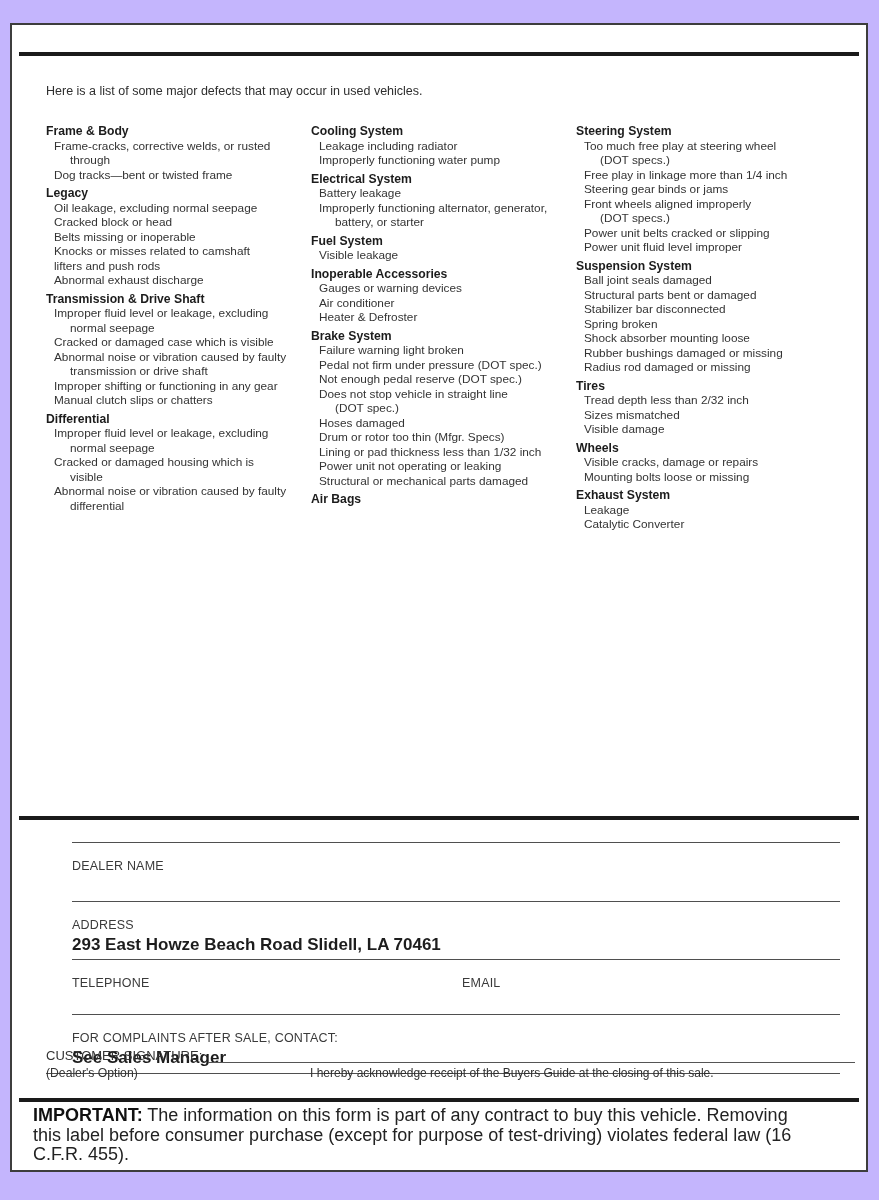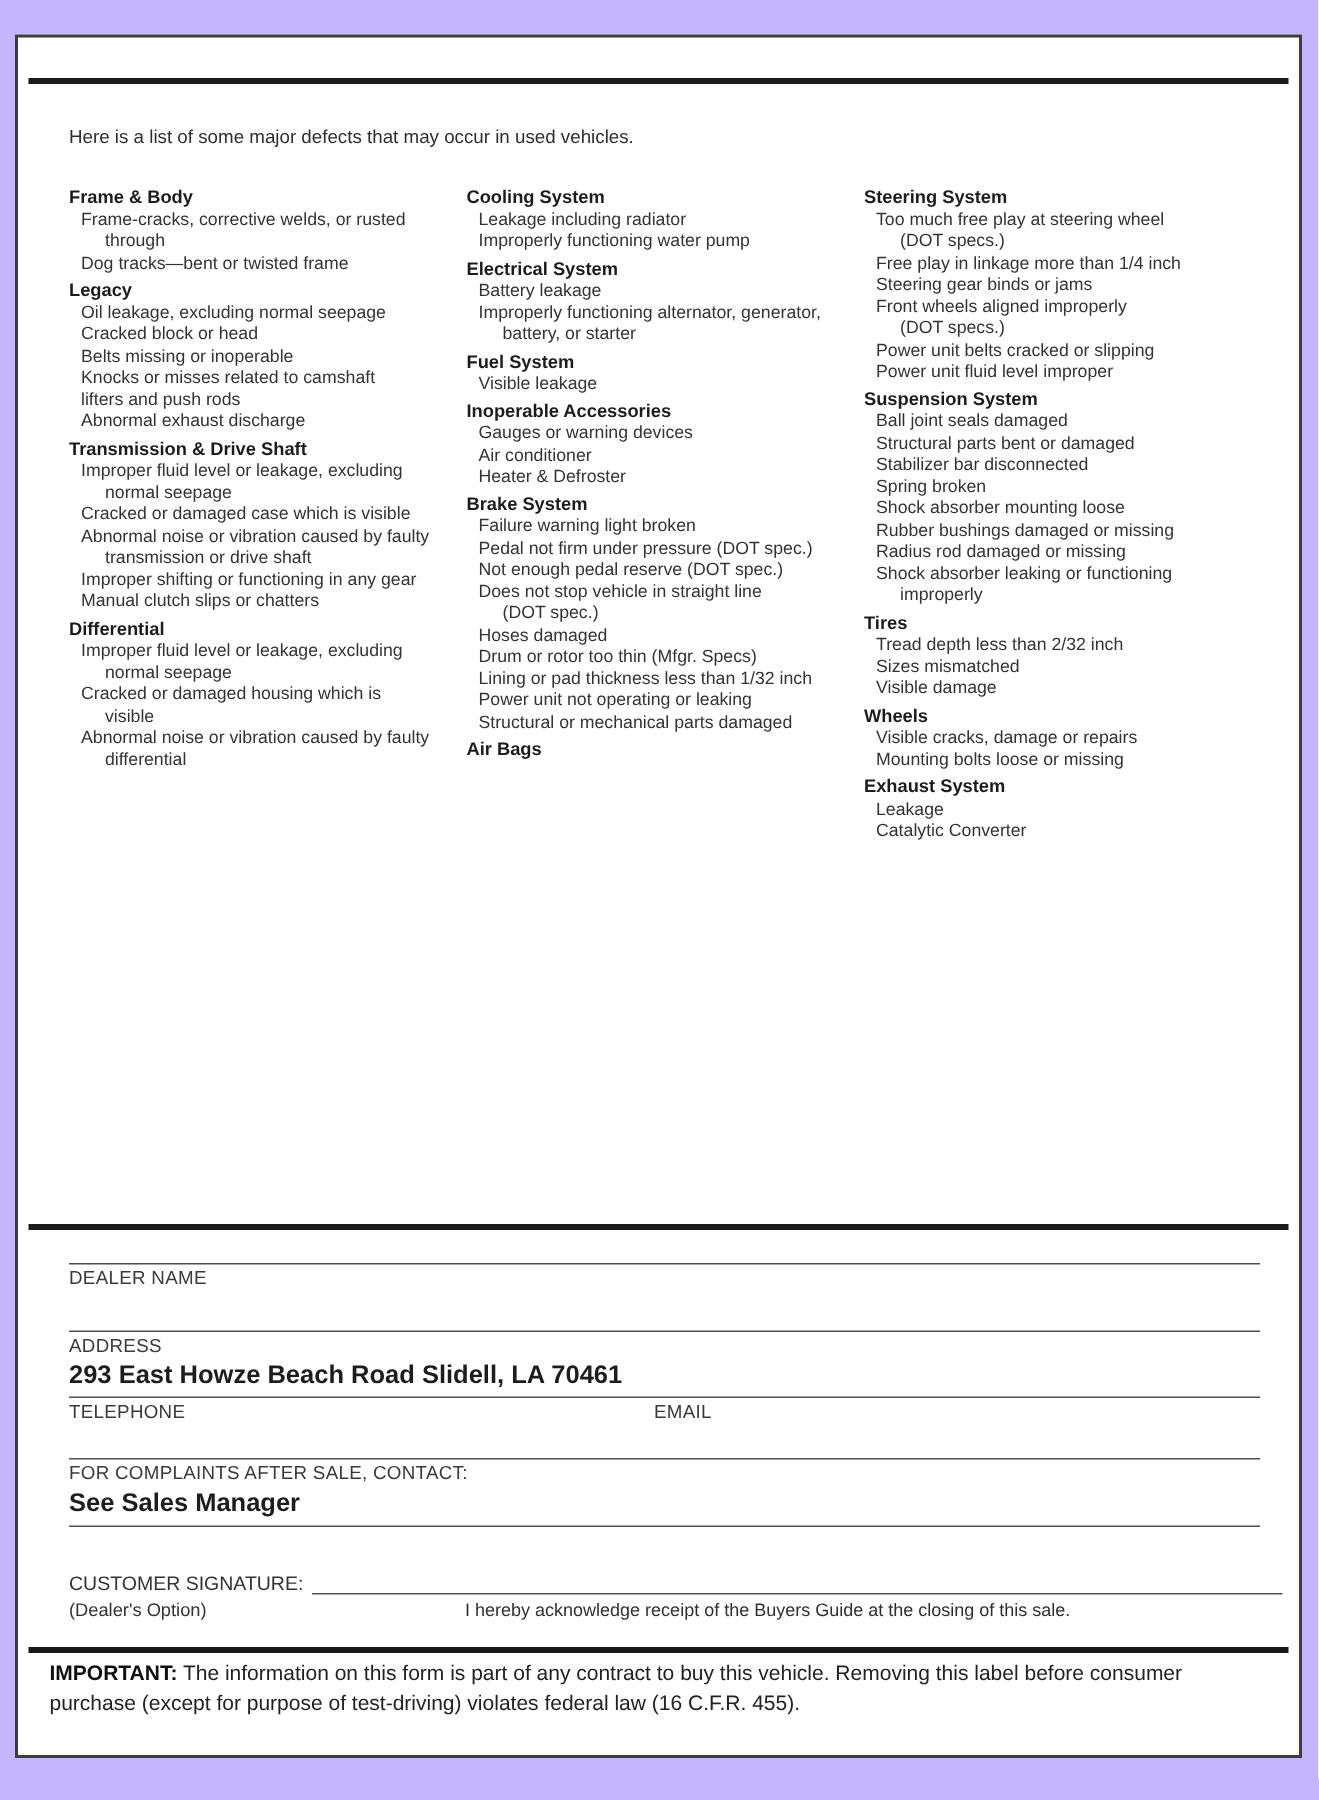--- a/index.html
+++ b/index.html
@@ -26,39 +26,39 @@
     font-weight:bold; font-size:12.2px; line-height:14.5px;
     color:#1c1c1c; margin-top:4px;
   }
   .sec-heading:first-child { margin-top:0; }
   .d-item {
     font-size:11.8px; line-height:14.5px; color:#333;
     padding-left:24px; text-indent:-16px; white-space:pre-wrap;
   }
 
   .fields { position:absolute; left:46px; top:842px; width:794px; }
-  .field { border-top:1px solid #4f4f4f; padding-top:2px; }
+  .field { border-top:1px solid #4f4f4f; padding-top:16px;margin-left:26px; }
   .field-1 { height:42px; }
   .field-2 { height:41px; }
   .field-3 { height:38px; }
   .field-4 { height:42px; }
   .fields-end { border-top:1px solid #4f4f4f; height:0; }
   .flabel { font-size:12.5px; color:#3a3a3a; letter-spacing:0.2px; line-height:14px; position:relative; }
   .flabel .email-label { position:absolute; left:390px; top:0; }
   .fvalue { font-size:17px; font-weight:700; color:#1d1d1d; margin-top:3px; line-height:20px; }
 
   .sig-block { position:absolute; left:46px; top:1048px; width:809px; }
   .sig-row { display:flex; align-items:flex-end; }
   .sig-label { font-size:13px; color:#333; white-space:nowrap; }
   .sig-line { flex:1; border-bottom:1.5px solid #555; height:14px; margin-left:6px; }
   .sig-sub-row { position:relative; margin-top:3px; font-size:12.2px; color:#333; height:16px; }
   .sig-sub { position:absolute; left:0; top:0; }
   .ack { position:absolute; left:264px; top:0; font-size:12px; color:#2f2f2f; }
 
-  .important { position:absolute; left:33px; top:1106px; width:772px; font-size:14px; line-height:19.5px; color:#222; }
+  .important { position:absolute; left:33px; top:1106px; width:772px; font-size:18px; line-height:19.5px; color:#222; }
   .important .imp-label { font-weight:bold; color:#111; }
 </style>
 </head>
 <body>
 
 <div class="page">
   <div class="sheet"></div>
 
   <div class="rule-thick rule-top"></div>
 
@@ -131,22 +131,20 @@
         <div class="d-item">Power unit belts cracked or slipping</div>
         <div class="d-item">Power unit fluid level improper</div>
         <div class="sec-heading">Suspension System</div>
         <div class="d-item">Ball joint seals damaged</div>
         <div class="d-item">Structural parts bent or damaged</div>
         <div class="d-item">Stabilizer bar disconnected</div>
         <div class="d-item">Spring broken</div>
         <div class="d-item">Shock absorber mounting loose</div>
         <div class="d-item">Rubber bushings damaged or missing</div>
         <div class="d-item">Radius rod damaged or missing</div>
-        <div class="d-item">Shock absorber leaking or functioning
-improperly</div>
         <div class="sec-heading">Tires</div>
         <div class="d-item">Tread depth less than 2/32 inch</div>
         <div class="d-item">Sizes mismatched</div>
         <div class="d-item">Visible damage</div>
         <div class="sec-heading">Wheels</div>
         <div class="d-item">Visible cracks, damage or repairs</div>
         <div class="d-item">Mounting bolts loose or missing</div>
         <div class="sec-heading">Exhaust System</div>
         <div class="d-item">Leakage</div>
         <div class="d-item">Catalytic Converter</div>

